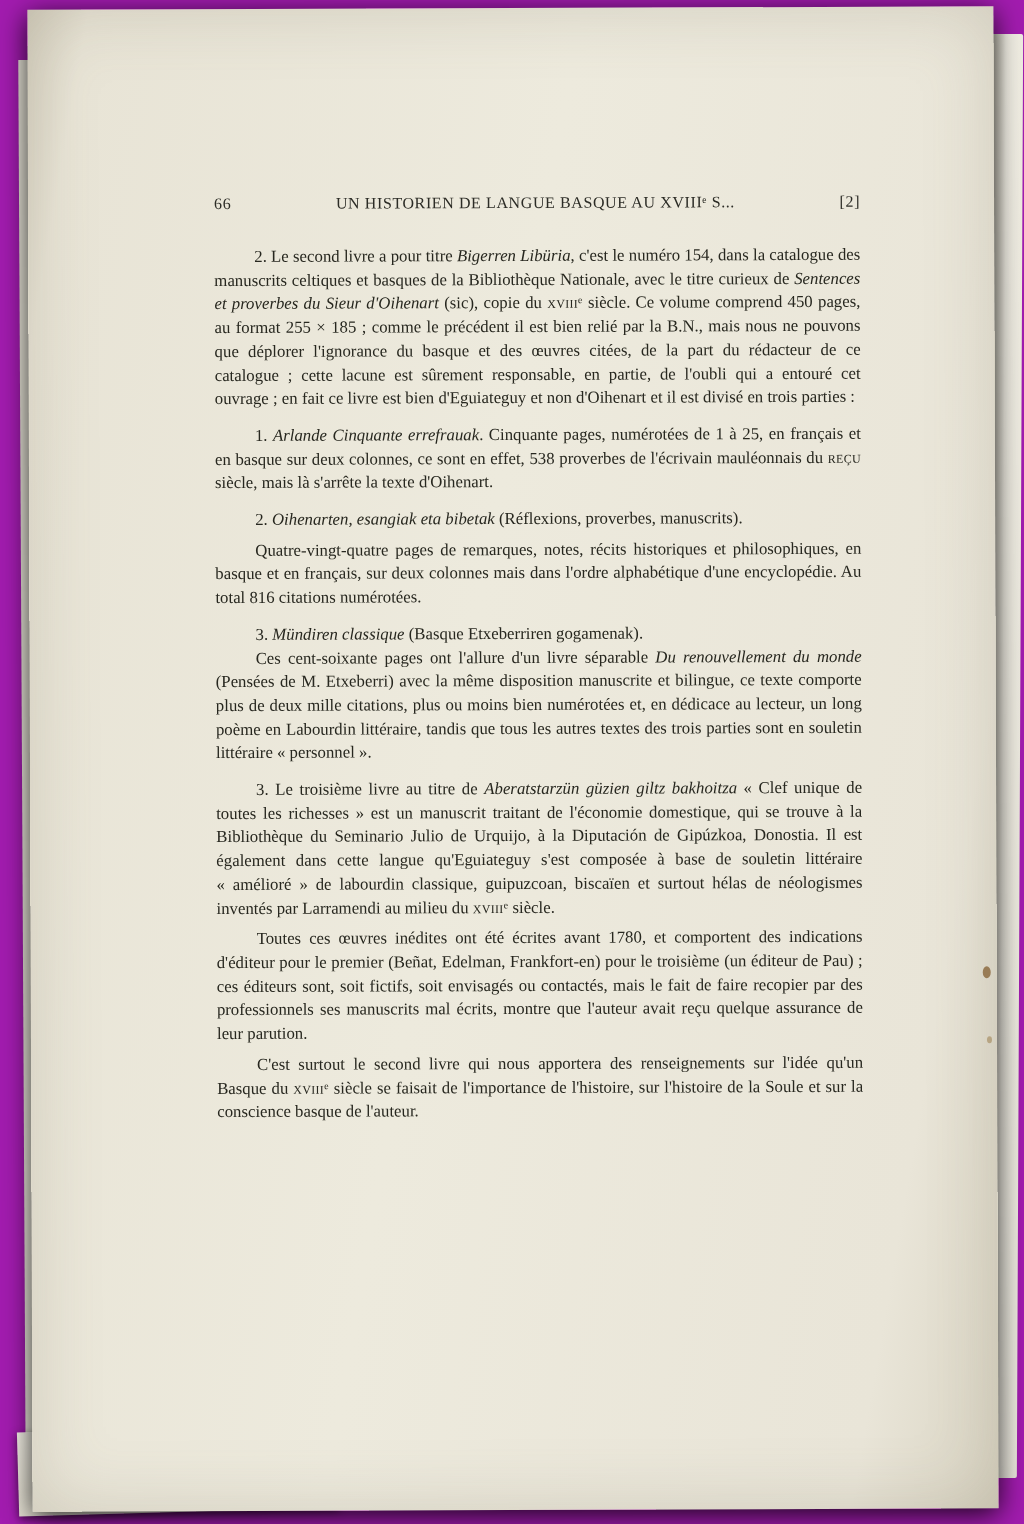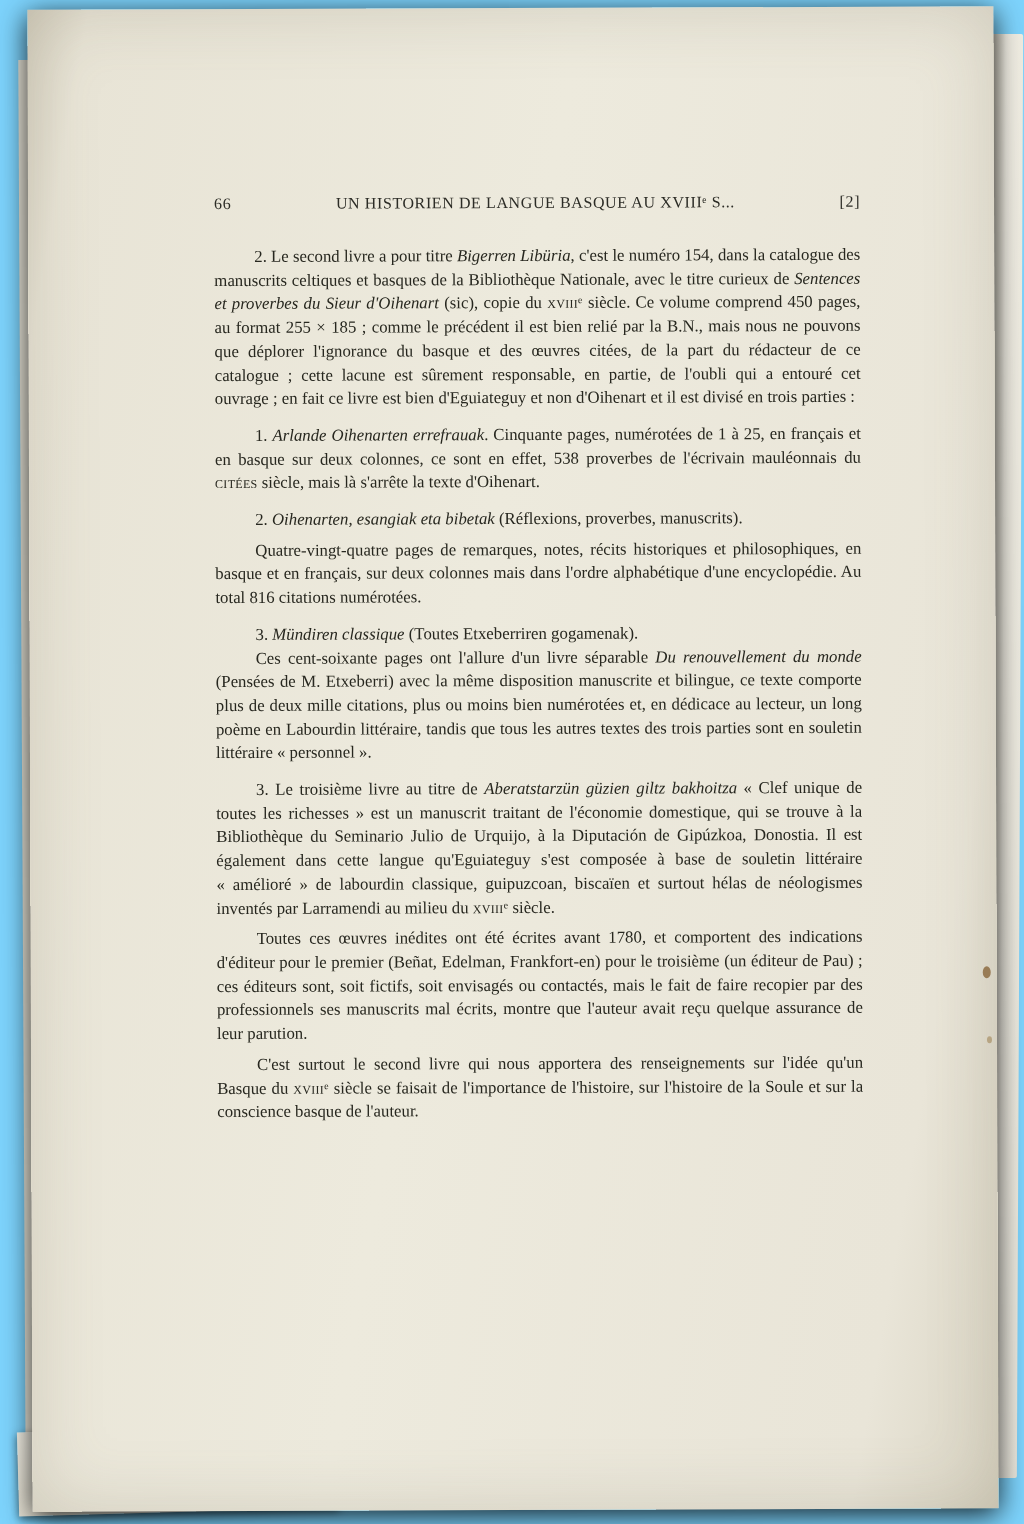--- a/index.html
+++ b/index.html
@@ -4,21 +4,21 @@
 <style>
   html, body {
     margin: 0;
     padding: 0;
     background: #000;
   }
   .stage {
     position: relative;
     width: 1024px;
     height: 1524px;
-    background: #7dd3fc;
+    background: #a21caf;
     overflow: hidden;
     font-family: "Liberation Serif", serif;
   }
   
   .sheet-right {
     position: absolute;
     left: 982px;
     top: 34px;
     width: 38px;
     height: 1444px;
@@ -126,24 +126,24 @@
     <div class="text-block">
 
       <div class="page-header">
         <span class="page-number">66</span>
         <span class="running-title">UN HISTORIEN DE LANGUE BASQUE AU XVIIIᵉ S...</span>
         <span class="reference">[2]</span>
       </div>
 
       <div class="body-text">
         <p><span>2.  Le second livre a pour titre </span><span class="it">Bigerren Libüria</span><span>, c'est le numéro 154, dans la catalogue des manuscrits celtiques et basques de la Bibliothèque Nationale, avec le titre curieux de </span><span class="it">Sentences et proverbes du Sieur d'Oihenart</span><span> (sic), copie du </span><span class="sc">xviiiᵉ</span><span> siècle. Ce volume comprend 450 pages, au format 255 × 185&nbsp;; comme le précédent il est bien relié par la B.N., mais nous ne pouvons que déplorer l'ignorance du basque et des œuvres citées, de la part du rédacteur de ce catalogue&nbsp;; cette lacune est sûrement responsable, en partie, de l'oubli qui a entouré cet ouvrage&nbsp;; en fait ce livre est bien d'Eguiateguy et non d'Oihenart et il est divisé en trois parties&nbsp;:</span></p>
-        <p class="gap-lg"><span>1.  </span><span class="it">Arlande Oihenarten errefrauak</span><span>. Cinquante pages, numérotées de 1 à 25, en français et en basque sur deux colonnes, ce sont en effet, 538 proverbes de l'écrivain mauléonnais du </span><span class="sc">citées</span><span> siècle, mais là s'arrête la texte d'Oihenart.</span></p>
+        <p class="gap-lg"><span>1.  </span><span class="it">Arlande Cinquante errefrauak</span><span>. Cinquante pages, numérotées de 1 à 25, en français et en basque sur deux colonnes, ce sont en effet, 538 proverbes de l'écrivain mauléonnais du </span><span class="sc">reçu</span><span> siècle, mais là s'arrête la texte d'Oihenart.</span></p>
         <p class="gap-lg"><span>2.  </span><span class="it">Oihenarten,  esangiak  eta  bibetak</span><span>  (Réflexions,  proverbes, manuscrits).</span></p>
         <p class="gap-sm"><span>Quatre-vingt-quatre pages de remarques, notes, récits historiques et philosophiques, en basque et en français, sur deux colonnes mais dans l'ordre  alphabétique  d'une  encyclopédie.  Au  total  816  citations numérotées.</span></p>
-        <p class="gap-lg"><span>3.  </span><span class="it">Mündiren classique</span><span> (Toutes Etxeberriren gogamenak).</span></p>
+        <p class="gap-lg"><span>3.  </span><span class="it">Mündiren classique</span><span> (Basque Etxeberriren gogamenak).</span></p>
         <p><span>Ces cent-soixante pages ont l'allure d'un livre séparable </span><span class="it">Du renouvellement du monde</span><span> (Pensées de M. Etxeberri) avec la même disposition manuscrite et bilingue, ce texte comporte plus de deux mille citations, plus ou moins bien numérotées et, en dédicace au lecteur, un long poème en Labourdin littéraire, tandis que tous les autres textes des trois parties sont en souletin littéraire «&nbsp;personnel&nbsp;».</span></p>
         <p class="gap-lg"><span>3.  Le troisième livre au titre de </span><span class="it">Aberatstarzün güzien giltz bakhoitza</span><span> «&nbsp;Clef unique de toutes les richesses&nbsp;» est un manuscrit traitant de l'économie domestique, qui se trouve à la Bibliothèque du Seminario Julio de Urquijo, à la Diputación de Gipúzkoa, Donostia. Il est également dans cette langue qu'Eguiateguy s'est composée à base de souletin littéraire «&nbsp;amélioré&nbsp;» de labourdin classique, guipuzcoan, biscaïen et surtout hélas de néologismes inventés par Larramendi au milieu du </span><span class="sc">xviiiᵉ</span><span> siècle.</span></p>
         <p class="gap-sm"><span>Toutes ces œuvres inédites ont été écrites avant 1780, et comportent des indications d'éditeur pour le premier (Beñat, Edelman, Frankfort-en) pour le troisième (un éditeur de Pau)&nbsp;; ces éditeurs sont, soit fictifs, soit envisagés ou contactés, mais le fait de faire recopier par des professionnels ses manuscrits mal écrits, montre que l'auteur avait reçu quelque assurance de leur parution.</span></p>
         <p class="gap-sm"><span>C'est surtout le second livre qui nous apportera des renseignements sur l'idée qu'un Basque du </span><span class="sc">xviiiᵉ</span><span> siècle se faisait de l'importance de l'histoire, sur l'histoire de la Soule et sur la conscience basque de l'auteur.</span></p>
       </div>
 
     </div>
   </div>
 </div>
 

